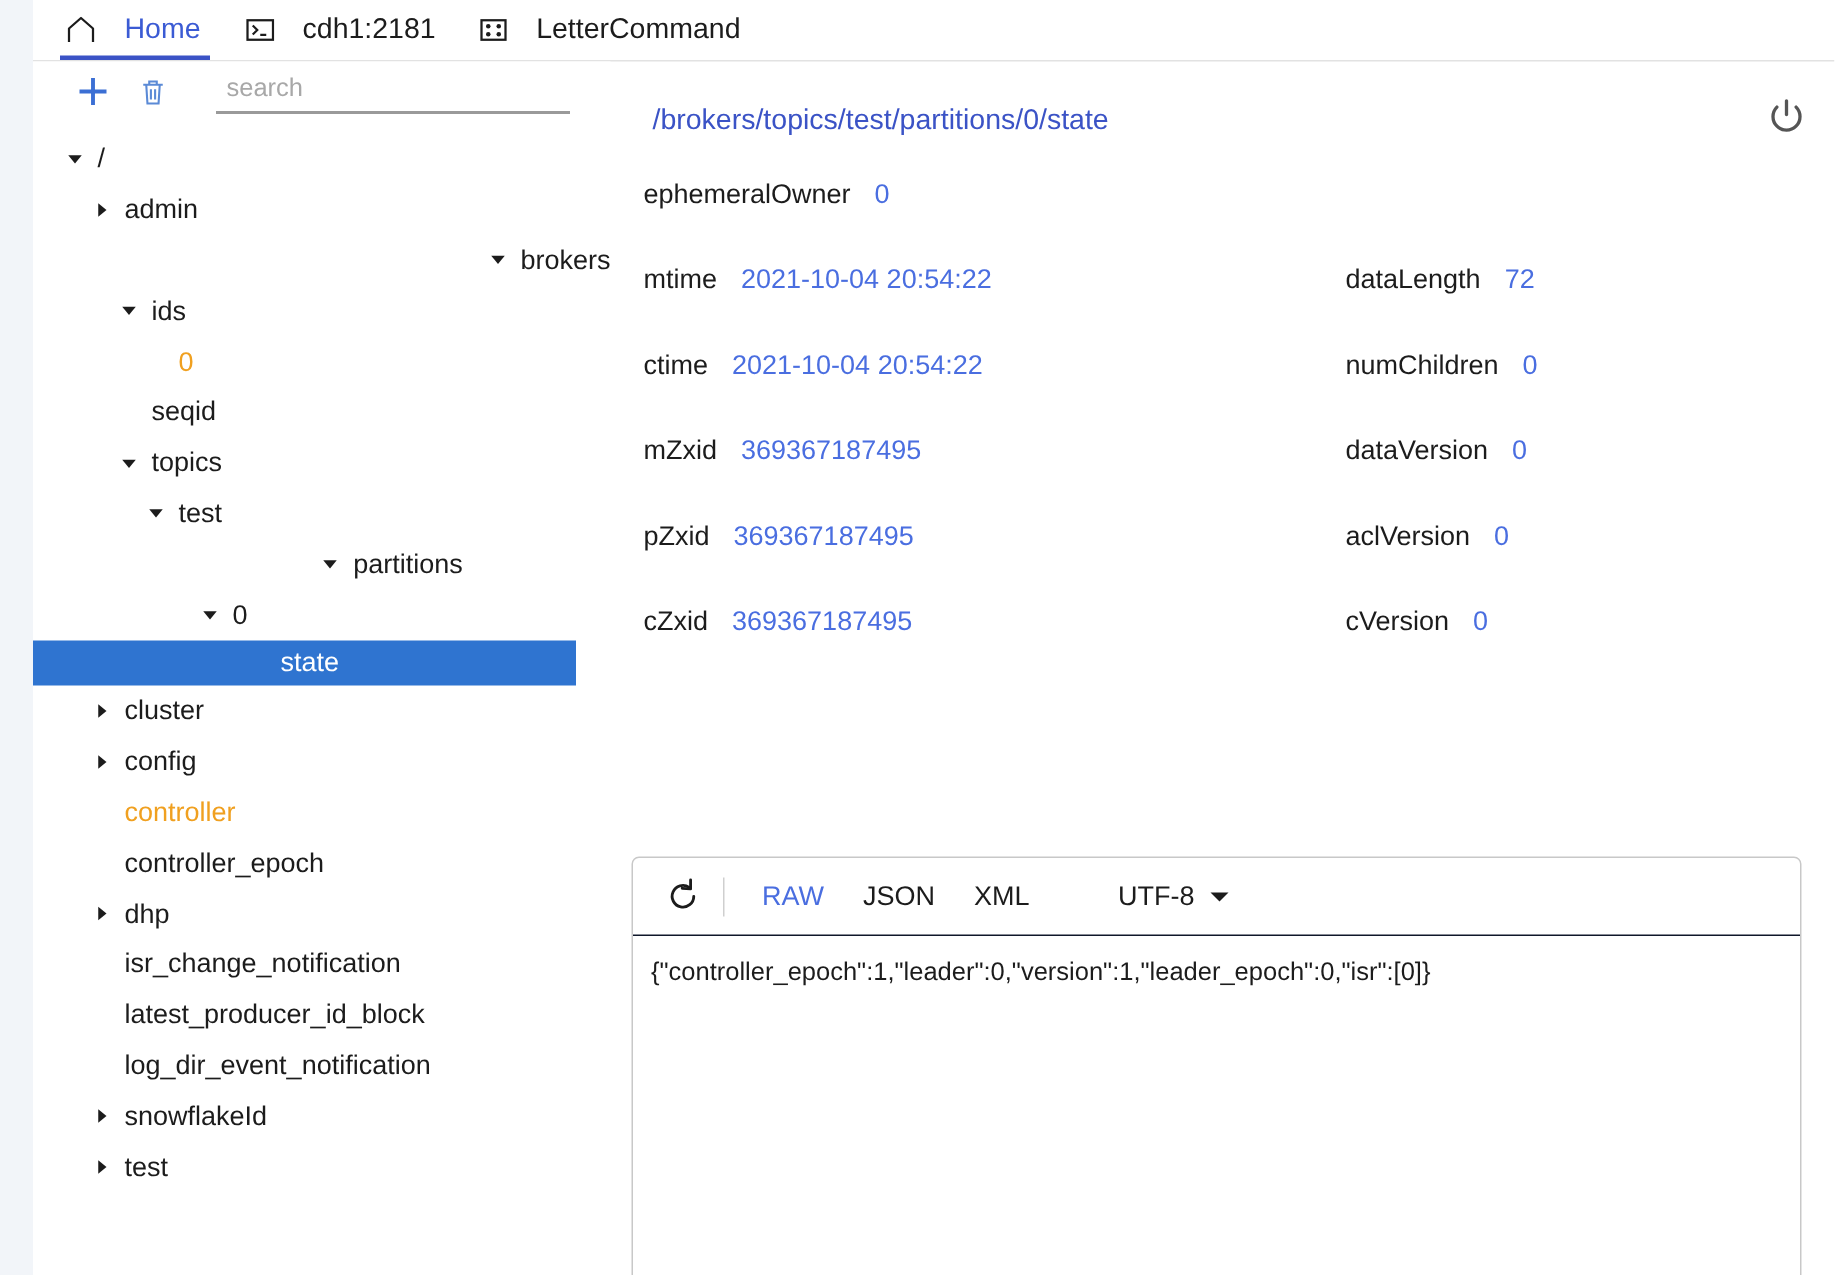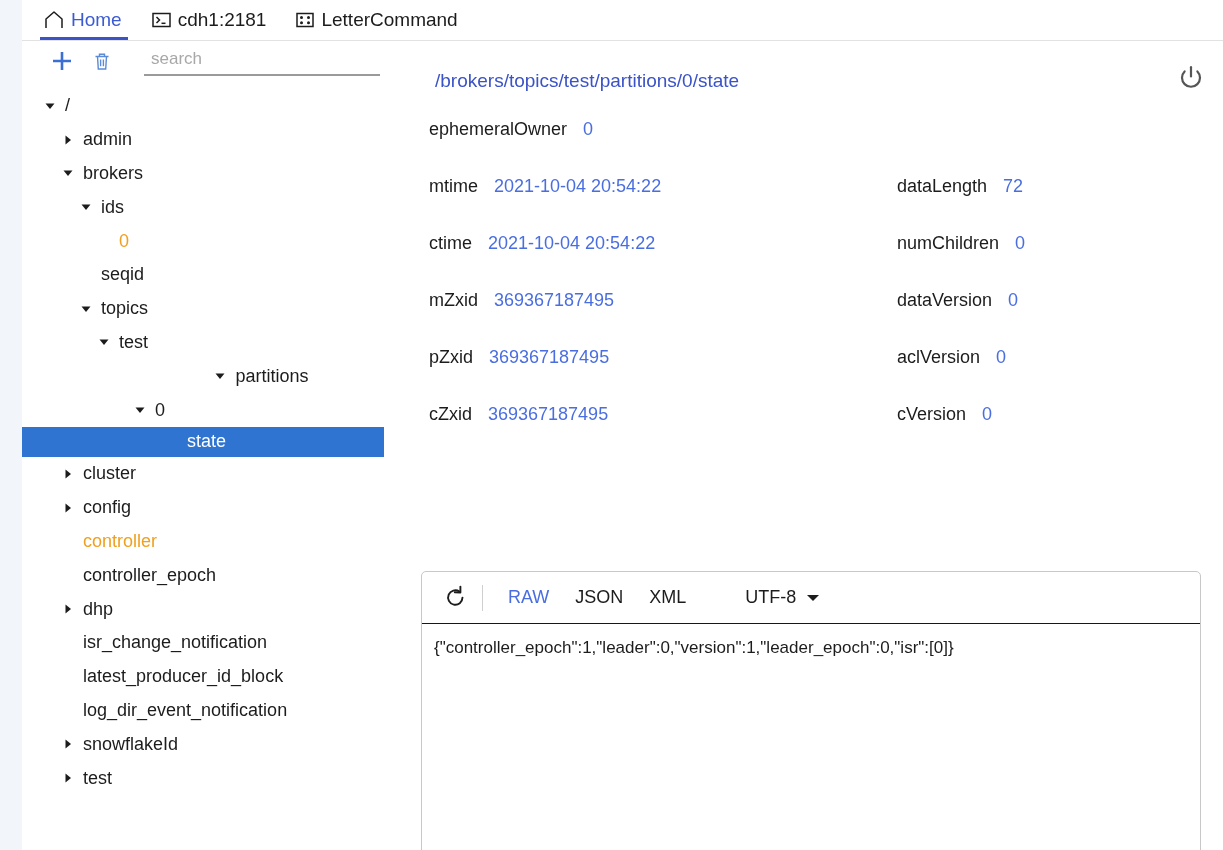--- a/index.html
+++ b/index.html
@@ -19,21 +19,21 @@
 
   
   .tabbar {
     position: absolute; left: 22px; top: 0; width: 1201px; height: 41px;
     background: #fff;
     border-bottom: 1px solid #e2e2e2;
     display: flex; align-items: flex-start;
     padding-left: 18px;
   }
   .tab {
-    display: flex; align-items: center; gap: 7px;
+    display: flex; align-items: center; gap: 19px;
     height: 40px; padding: 0 14px 0 4px;
     font-size: 19px; color: #1c1c1c; cursor: pointer;
     position: relative;
   }
   .tab + .tab { margin-left: 12px; }
   .tab.active { color: #3b5bd4; }
   .tab.active::after {
     content: ""; position: absolute; left: 0; right: 8px; bottom: 0;
     height: 3px; background: #3b53c6;
   }
@@ -195,21 +195,21 @@
           <span class="label">/</span>
         </div>
         <div class="tree-row" style="padding-left: 38px;">
           <span class="caret">
             <svg width="12" height="12" viewBox="0 0 12 12">
               <path d="M3.5 1.5 L3.5 10.5 L9 6 Z" fill="#1c1c1c"></path>
             </svg>
           </span>
           <span class="label">admin</span>
         </div>
-        <div class="tree-row" style="padding-left: 38px;">
+        <div class="tree-row" style="padding-left: 38px; justify-content: flex-end;">
           <span class="caret">
             <svg width="12" height="12" viewBox="0 0 12 12">
               <path d="M1.5 3.5 L10.5 3.5 L6 9 Z" fill="#1c1c1c"></path>
             </svg>
           </span>
           <span class="label">brokers</span>
         </div>
         <div class="tree-row" style="padding-left: 56px;">
           <span class="caret">
             <svg width="12" height="12" viewBox="0 0 12 12">

